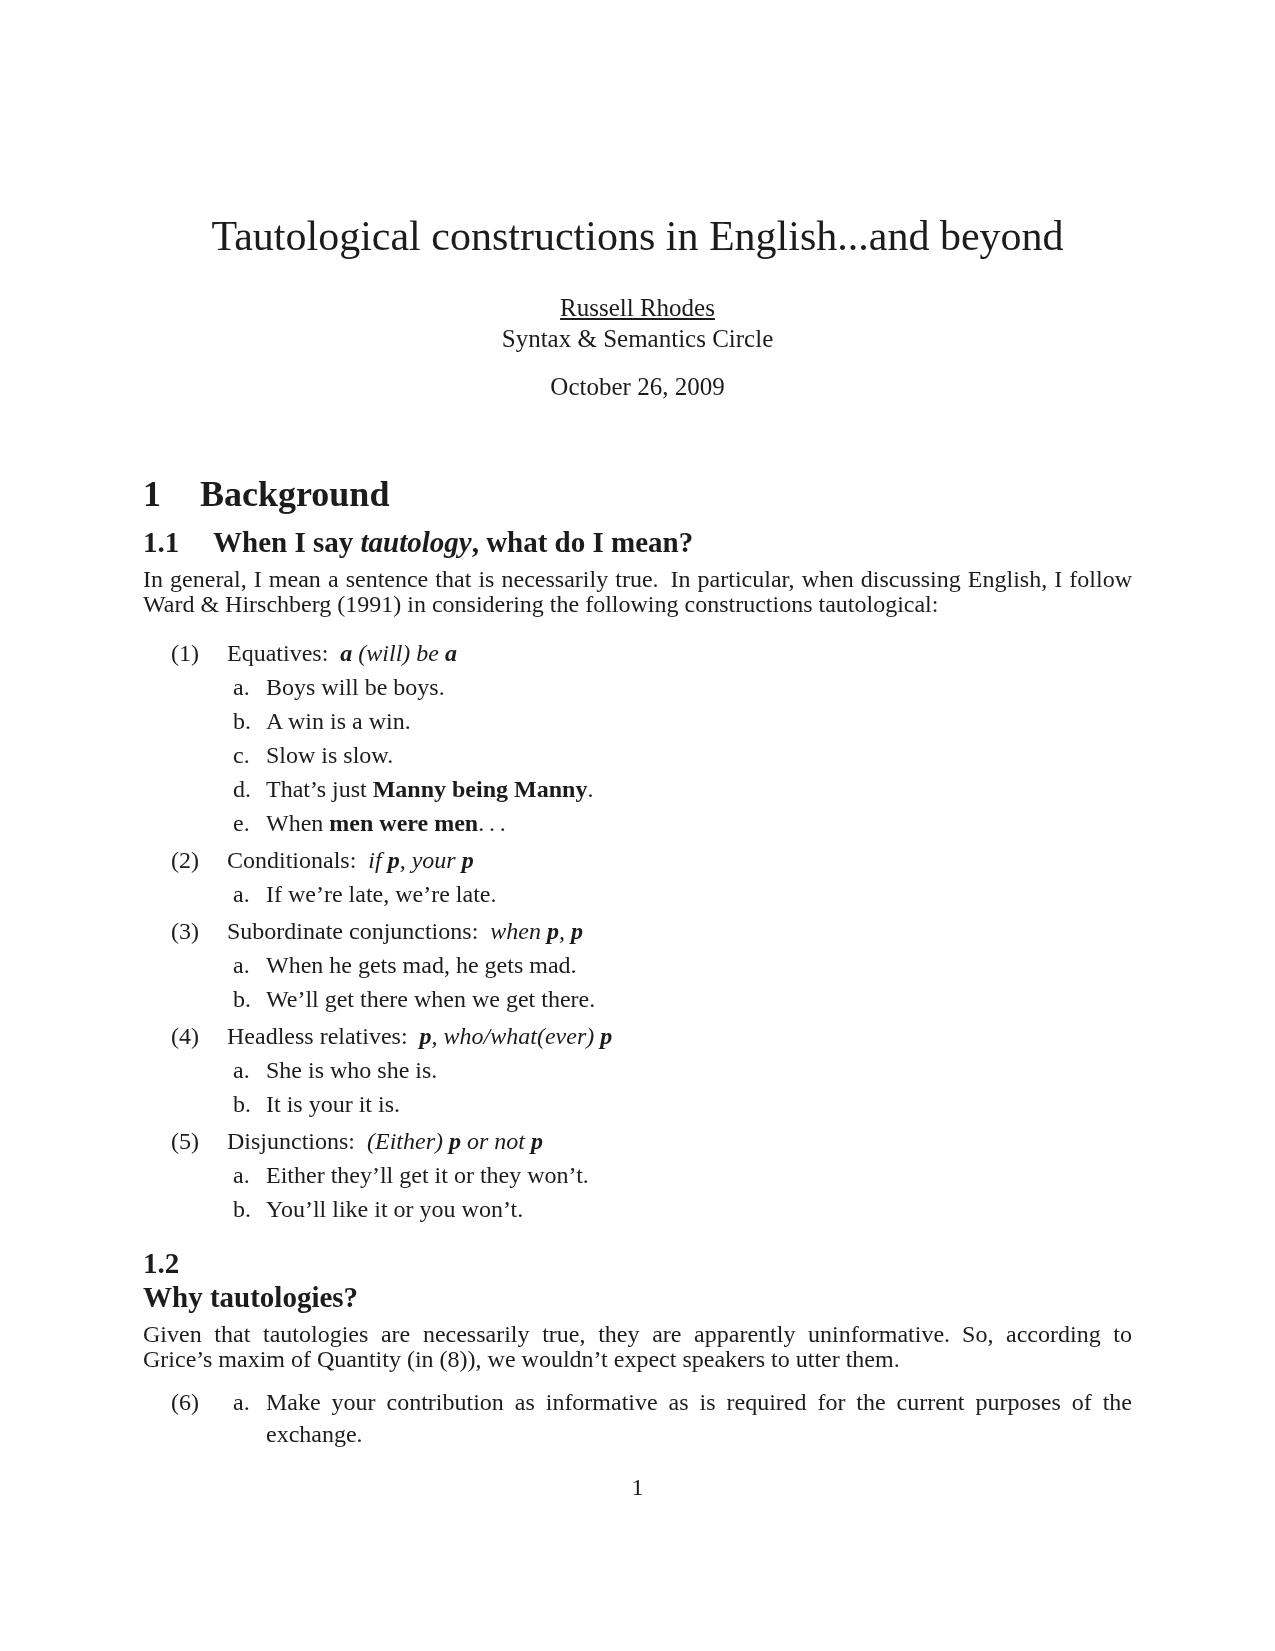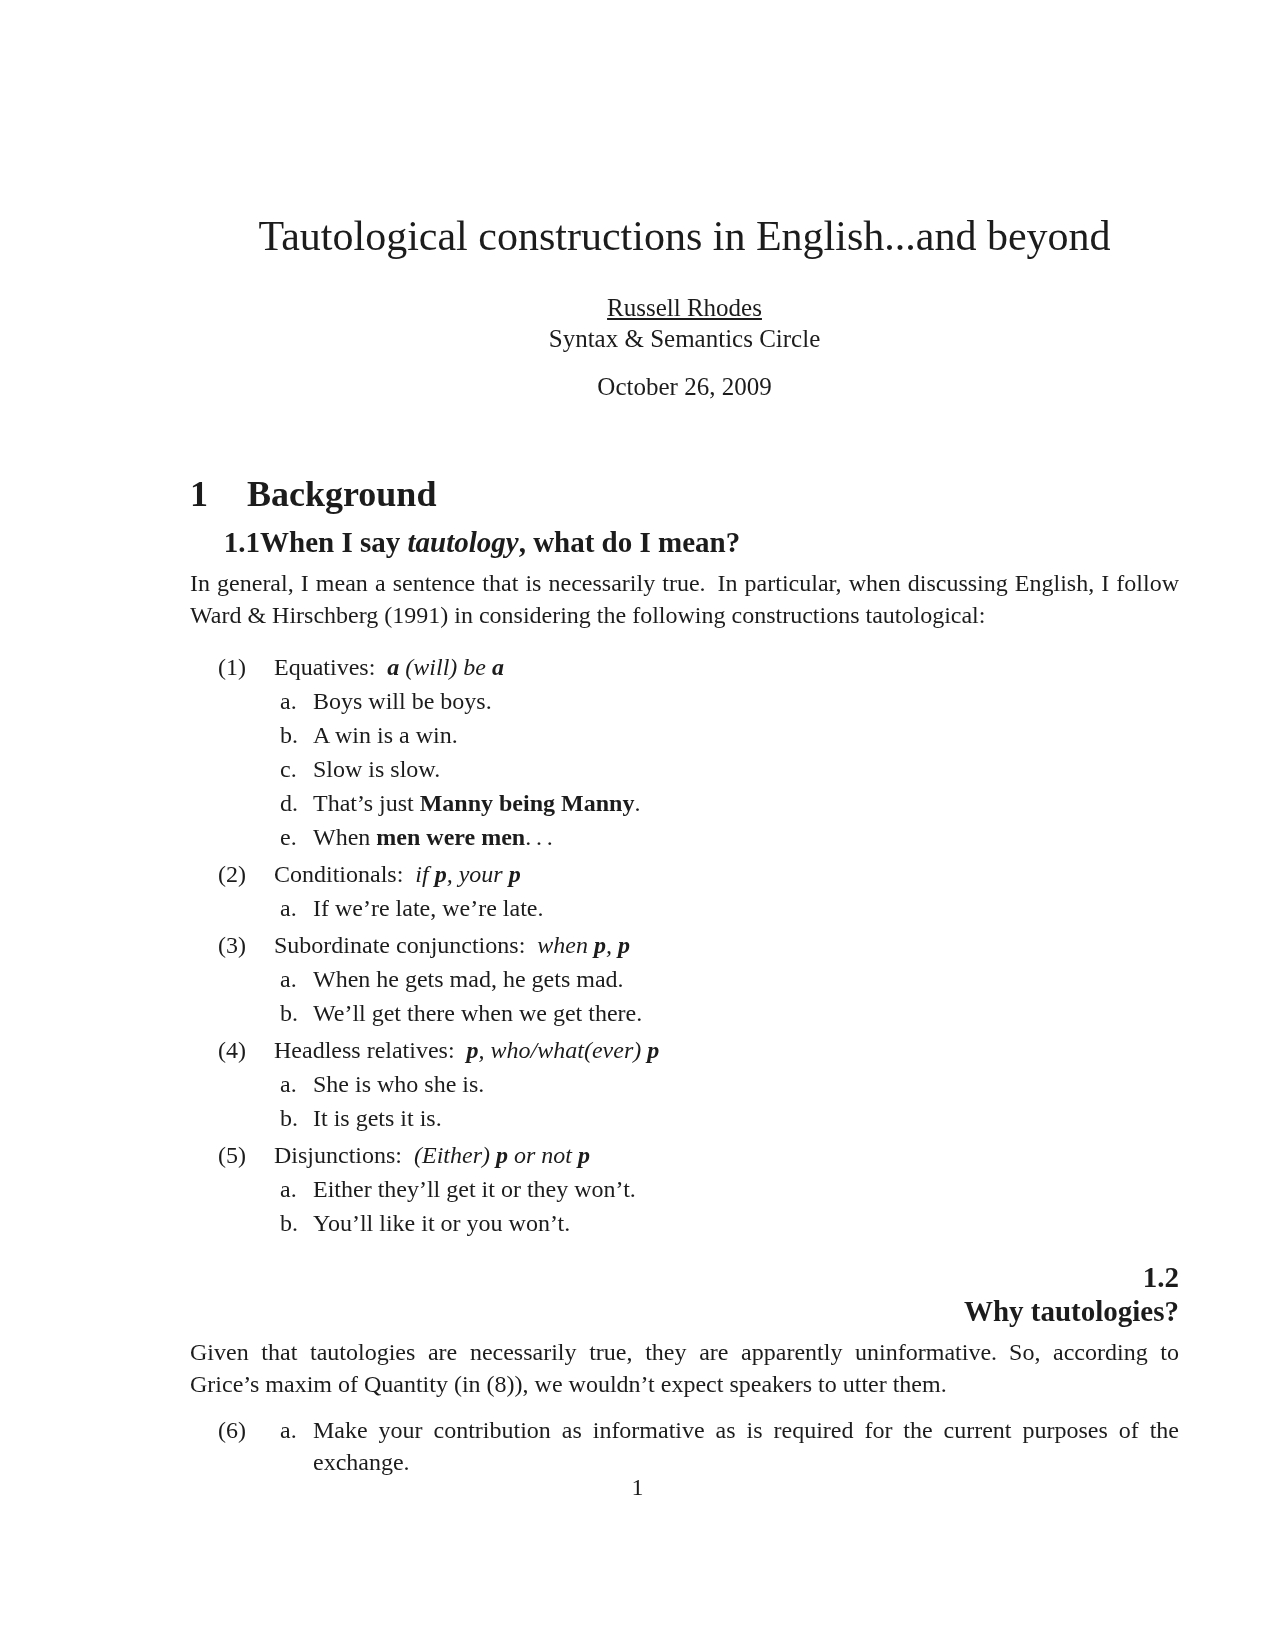--- a/index.html
+++ b/index.html
@@ -10,47 +10,46 @@
     background: #ffffff;
     color: #1c1c1c;
     font-family: "Liberation Serif", "DejaVu Serif", serif;
     overflow: hidden;
   }
   .content {
     position: absolute;
     left: 143px;
     top: 0;
     width: 989px;
-    margin-left: 47px;
   }
 
   
   .titleblock { padding-top: 212px; text-align: center; }
   .doc-title  { font-size: 42px; line-height: 48px; font-weight: 400; }
   .doc-author { margin-top: 32px; font-size: 25px; line-height: 31px; text-decoration: underline; }
   .doc-affil  { font-size: 25px; line-height: 31px; }
   .doc-date   { margin-top: 17px; font-size: 25px; line-height: 31px; }
 
   
   h2.section {
     display: flex; margin: 71px 0 0 0;
     font-size: 36px; line-height: 42px; font-weight: 700;
   }
   h2.section .sec-num { min-width: 57px; }
   h3.subsection {
     display: flex; margin: 10px 0 0 0;
-    font-size: 29px; line-height: 34px; font-weight: 700; text-align: right;
+    font-size: 29px; line-height: 34px; font-weight: 700;
   }
   h3.subsection .sec-num { min-width: 70px; }
   h3.sub12 { margin-top: 20px; flex-direction: column; }
 
   
   p.body-par {
     margin: 8px 0 0 0;
-    font-size: 24px; line-height: 32px;
+    font-size: 24px; line-height: 25px;
     text-align: justify;
   }
 
   
   .enum { margin-top: 19px; font-size: 24px; }
   .example { margin-top: 3px; }
   .example:first-child { margin-top: 0; }
   .enum-row { display: flex; line-height: 34px; }
   .enum-num { flex: none; margin-left: 28px; width: 56px; }
   .enum-head { flex: 1; }
@@ -159,21 +158,21 @@
         <div class="enum-row">
           <span class="enum-num">(4)</span>
           <span class="enum-head"><span class="seg-n">Headless relatives: </span><span class="seg-bi">p</span><span class="seg-i">, who/what(ever) </span><span class="seg-bi">p</span></span>
         </div>
         <div class="sub-row">
           <span class="sub-label">a.</span>
           <span class="sub-text"><span class="seg-n">She is who she is.</span></span>
         </div>
         <div class="sub-row">
           <span class="sub-label">b.</span>
-          <span class="sub-text"><span class="seg-n">It is gets it is.</span></span>
+          <span class="sub-text"><span class="seg-n">It is your it is.</span></span>
         </div>
       </div>
 
       <div class="example">
         <div class="enum-row">
           <span class="enum-num">(5)</span>
           <span class="enum-head"><span class="seg-n">Disjunctions: </span><span class="seg-i">(Either) </span><span class="seg-bi">p</span><span class="seg-i"> or not </span><span class="seg-bi">p</span></span>
         </div>
         <div class="sub-row">
           <span class="sub-label">a.</span>

